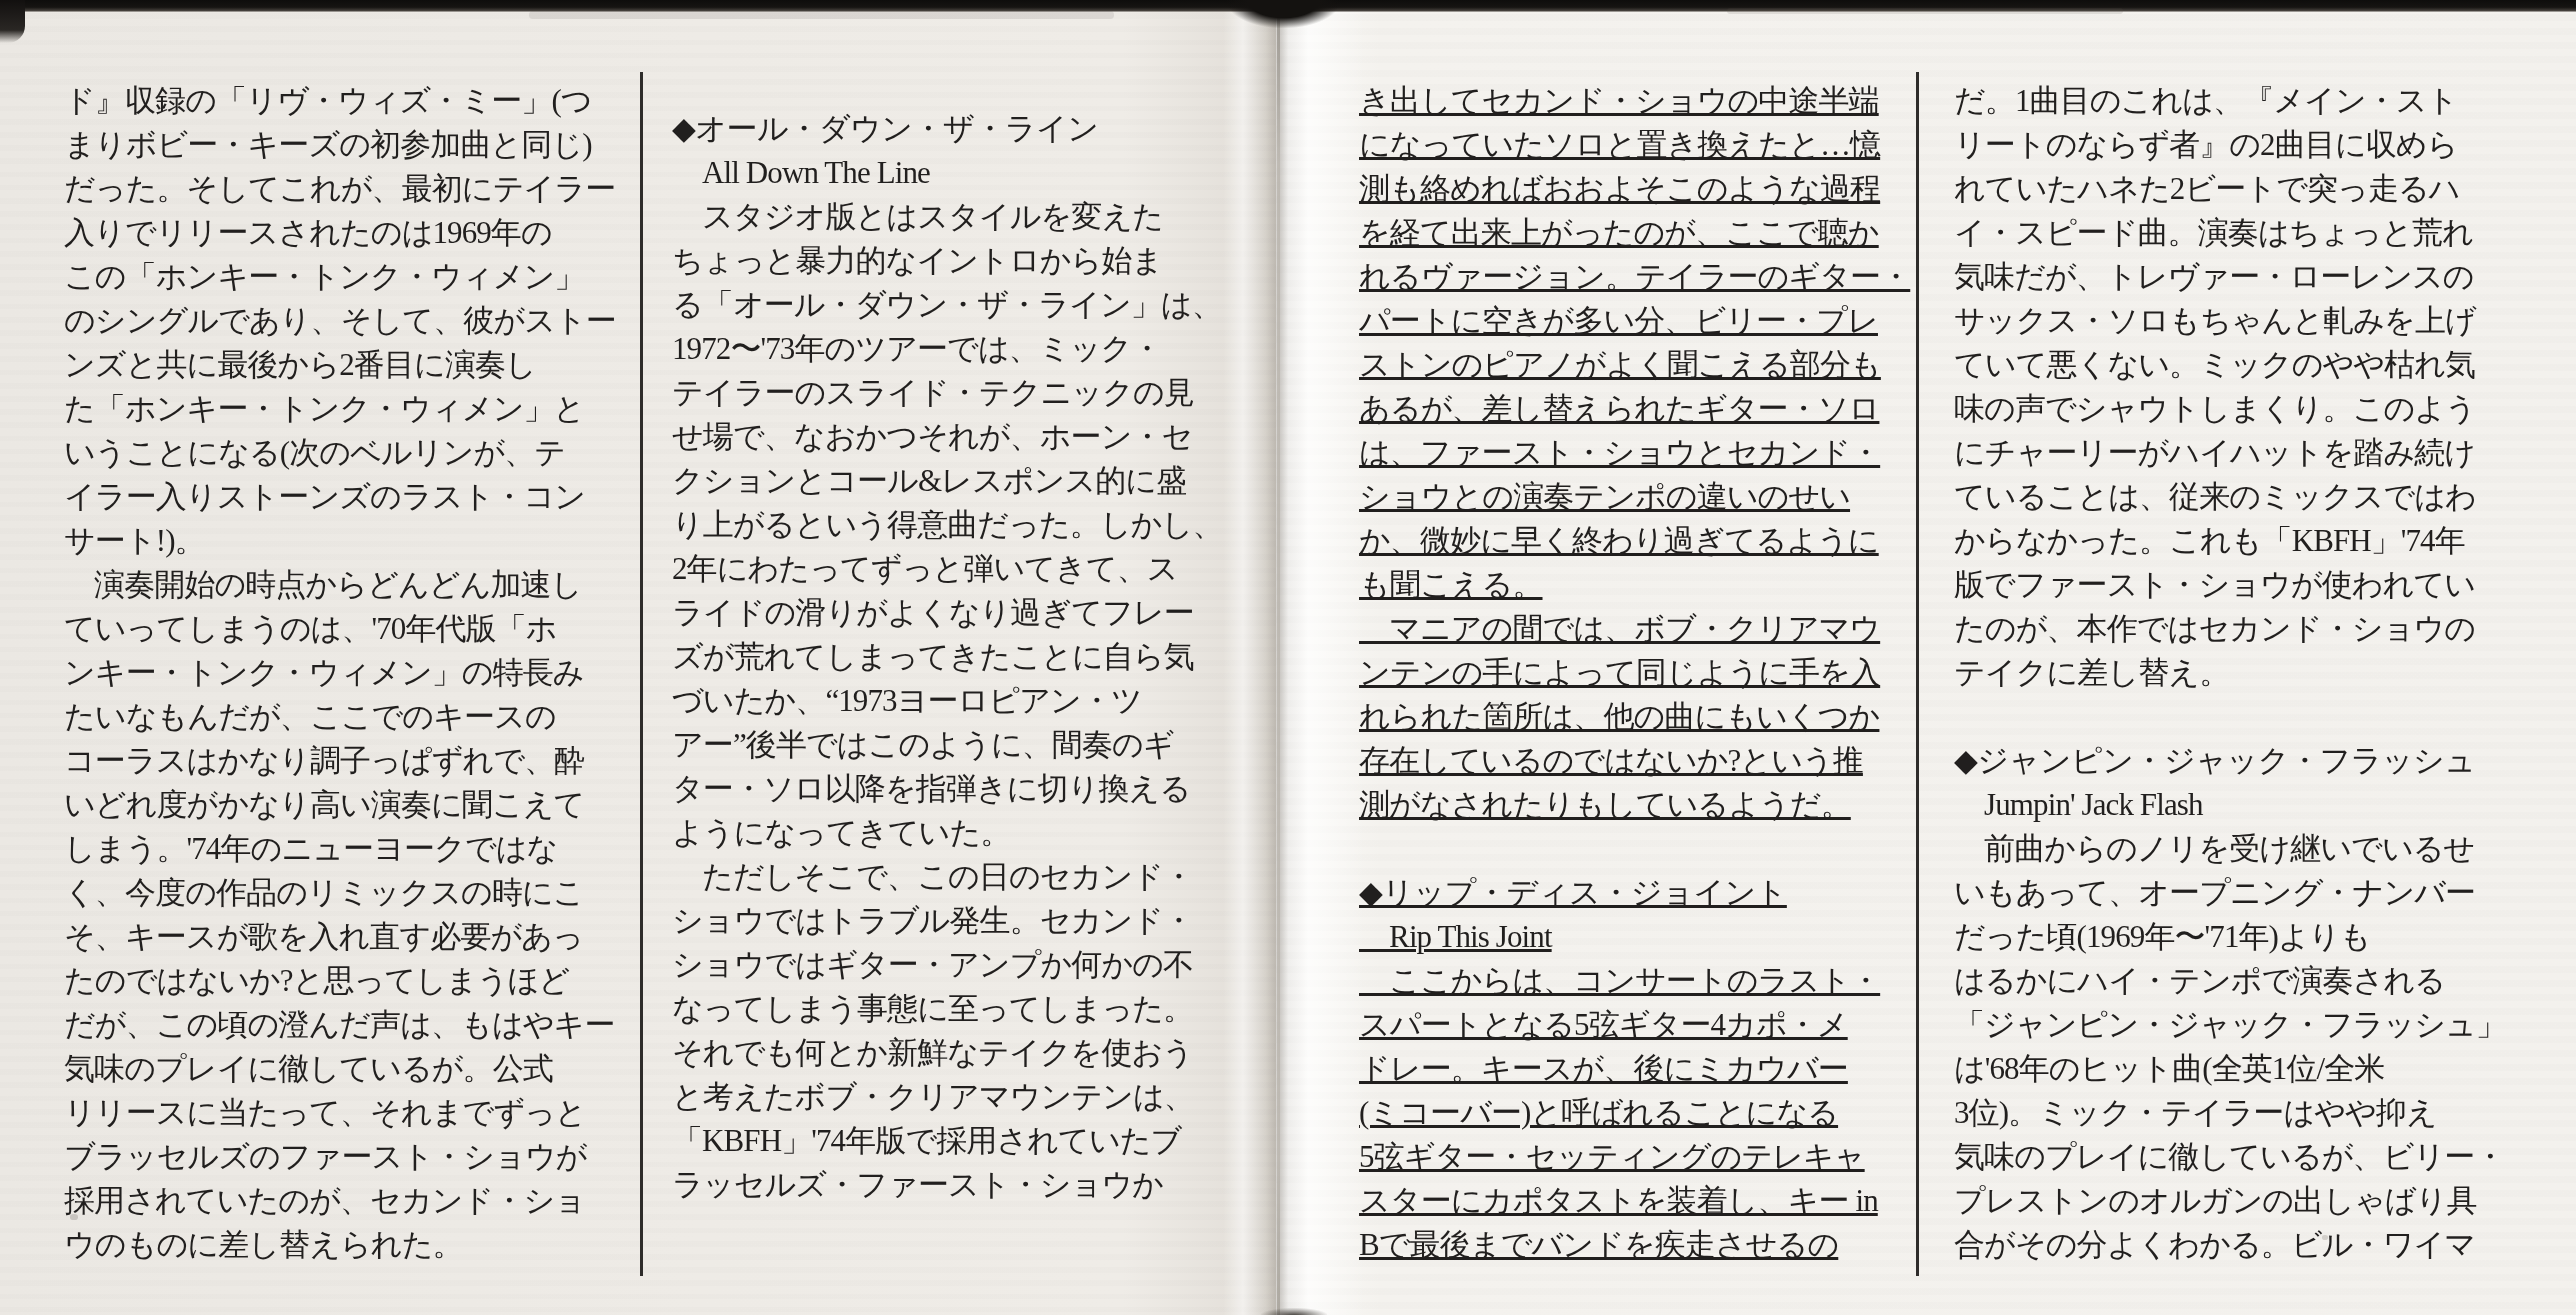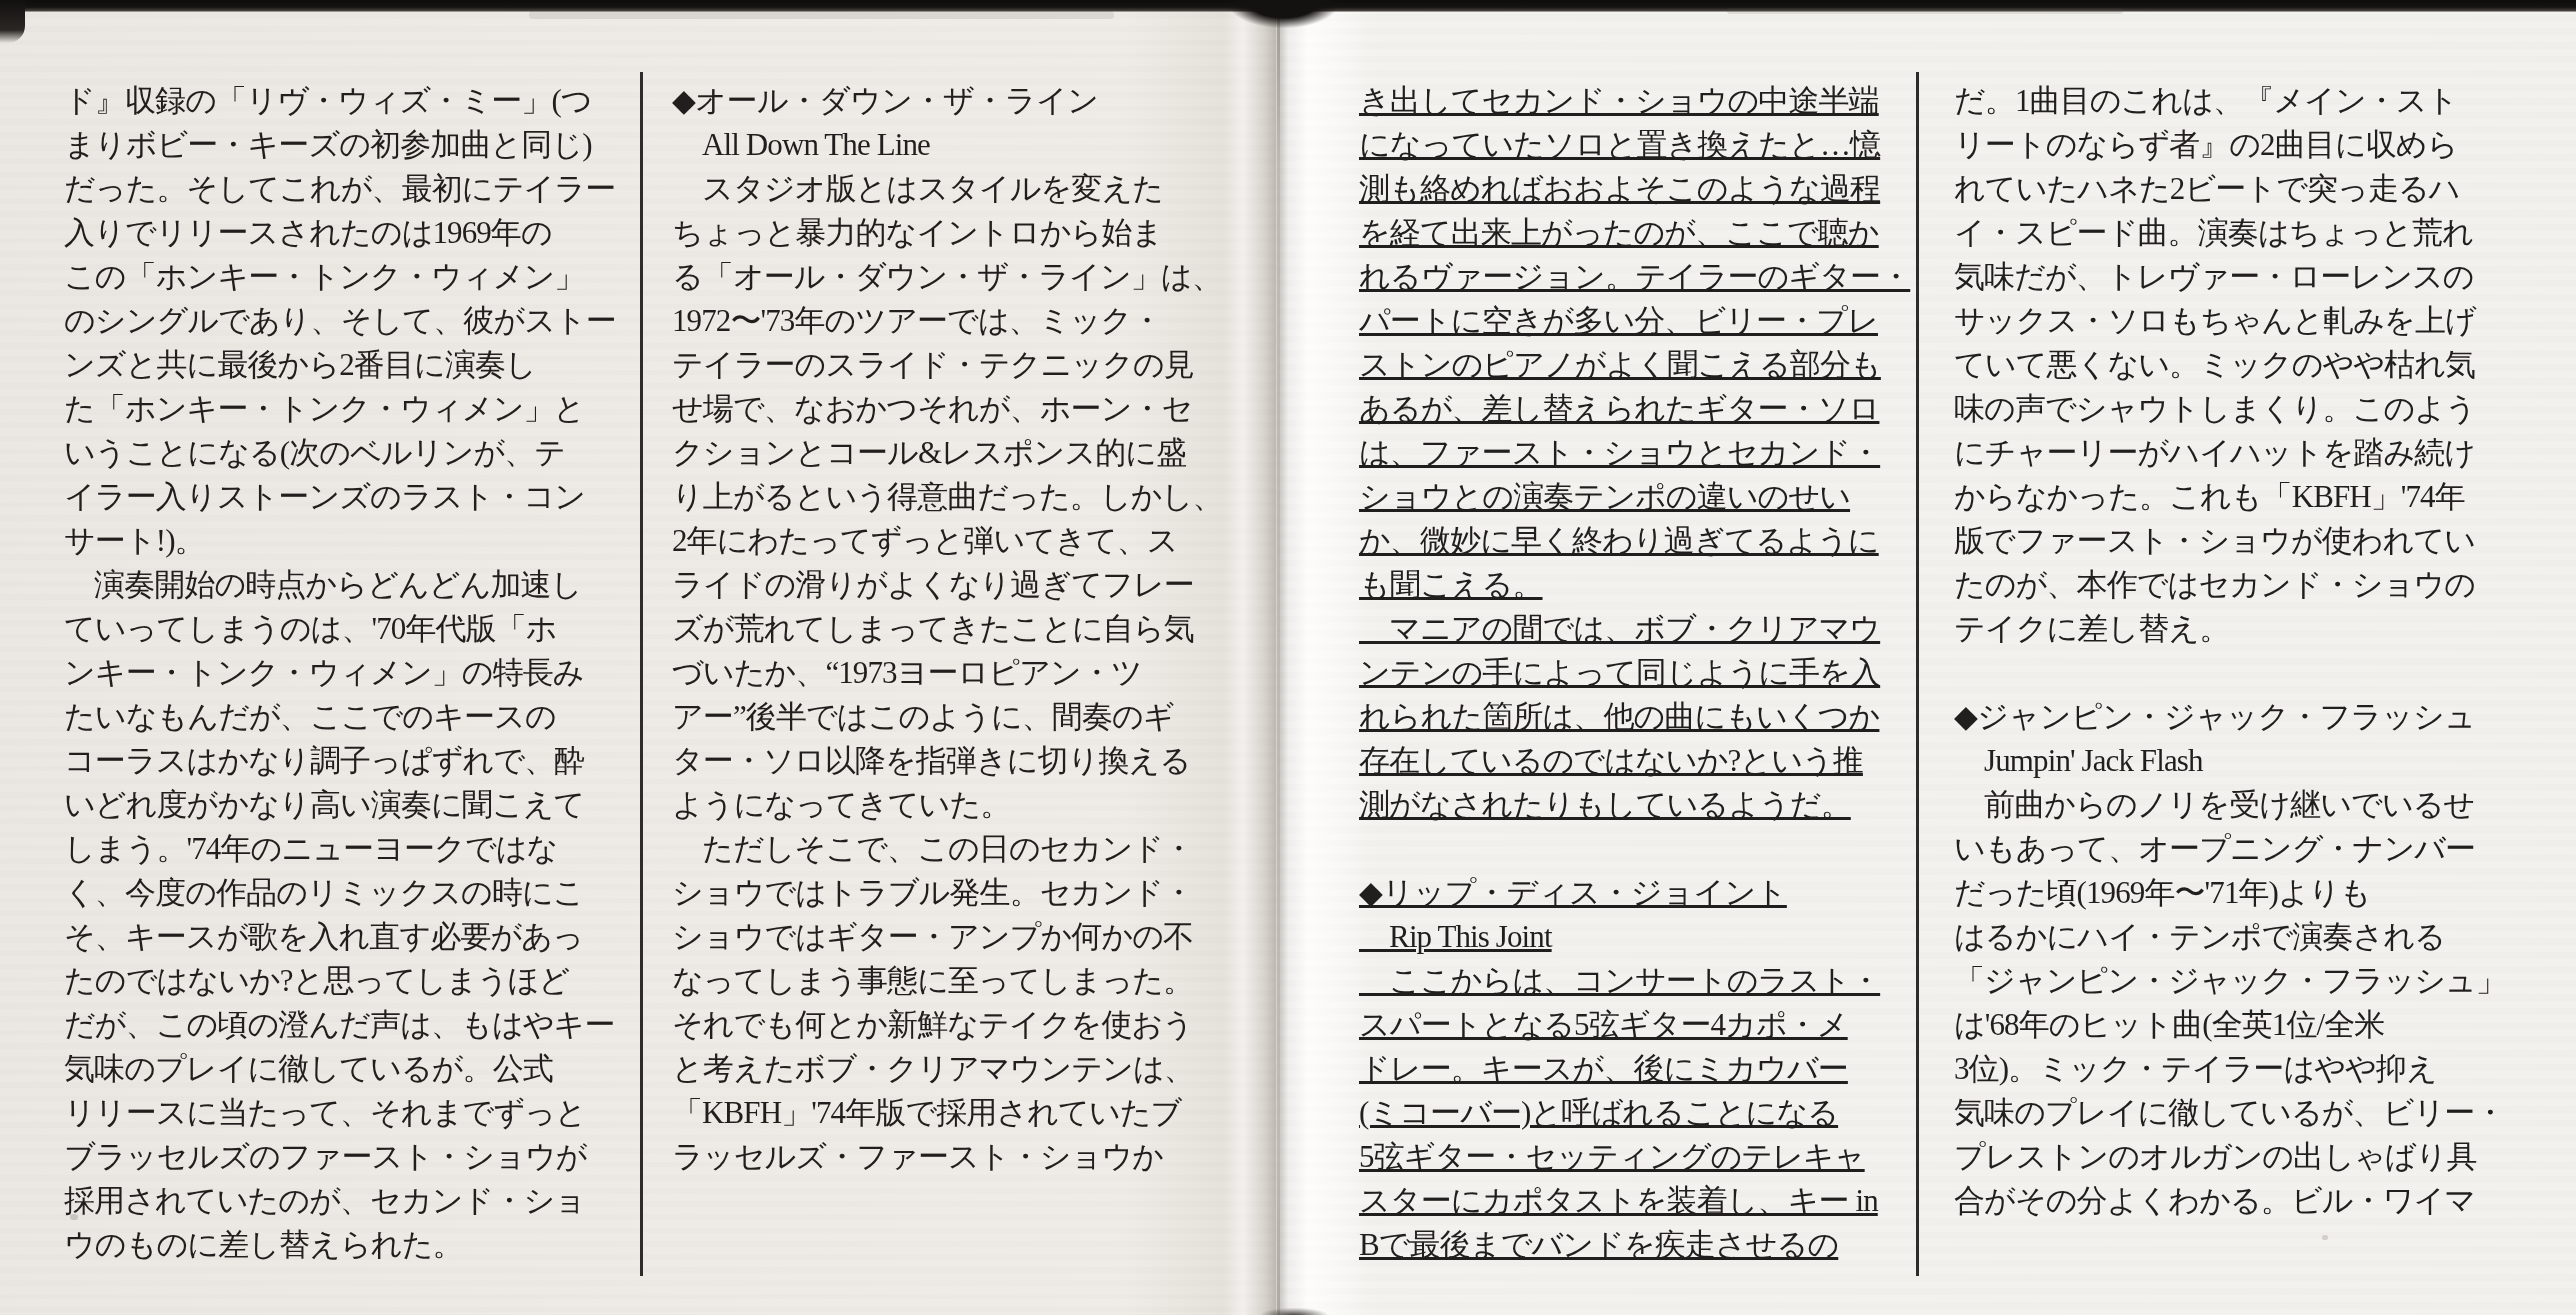--- a/index.html
+++ b/index.html
@@ -72,21 +72,21 @@
   .divider-2{left:1916px;}
   .column{
     position:absolute;top:79px;
     color:var(--ink);
     font-size:31px;
     line-height:44px;
     letter-spacing:-0.9px;
     text-rendering:optimizeLegibility;
   }
   .col1{left:64px;width:566px;}
-  .col2{left:672px;width:581px;}
+  .col2{left:672px;width:581px;margin-top:28px;}
   .col3{left:1359px;width:552px;text-decoration:underline;}
   .col4{left:1954px;width:590px;}
   .line{white-space:pre;min-height:44px;}
   .line.heading{letter-spacing:-0.5px;}
   .speck{position:absolute;background:#8d8880;border-radius:50%;opacity:.5;}
 </style>
 </head>
 <body>
 
 <div class="spread">
@@ -199,20 +199,21 @@
   <div class="column col4">
       <div class="line">だ。1曲目のこれは、『メイン・スト</div>
       <div class="line">リートのならず者』の2曲目に収めら</div>
       <div class="line">れていたハネた2ビートで突っ走るハ</div>
       <div class="line">イ・スピード曲。演奏はちょっと荒れ</div>
       <div class="line">気味だが、トレヴァー・ローレンスの</div>
       <div class="line">サックス・ソロもちゃんと軋みを上げ</div>
       <div class="line">ていて悪くない。ミックのやや枯れ気</div>
       <div class="line">味の声でシャウトしまくり。このよう</div>
       <div class="line">にチャーリーがハイハットを踏み続け</div>
+      <div class="line">ていることは、従来のミックスではわ</div>
       <div class="line">からなかった。これも「KBFH」'74年</div>
       <div class="line">版でファースト・ショウが使われてい</div>
       <div class="line">たのが、本作ではセカンド・ショウの</div>
       <div class="line">テイクに差し替え。</div>
       <div class="line"></div>
       <div class="line heading">◆ジャンピン・ジャック・フラッシュ</div>
       <div class="line">　Jumpin' Jack Flash</div>
       <div class="line">　前曲からのノリを受け継いでいるせ</div>
       <div class="line">いもあって、オープニング・ナンバー</div>
       <div class="line">だった頃(1969年〜'71年)よりも</div>

